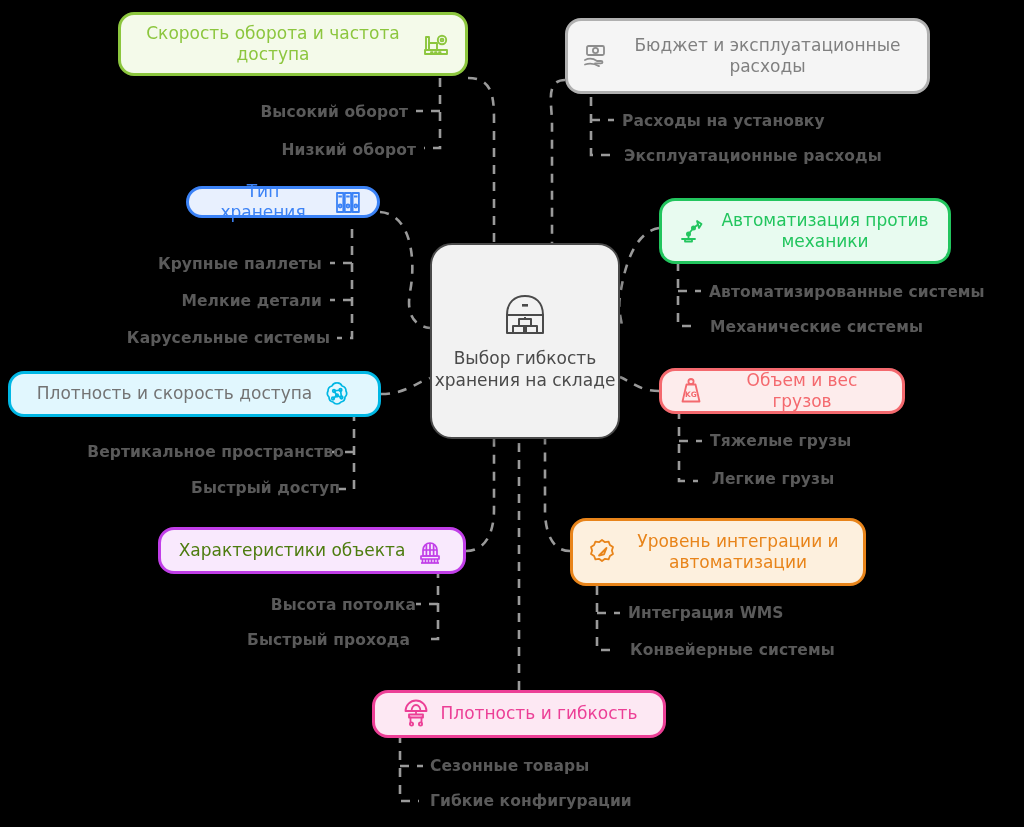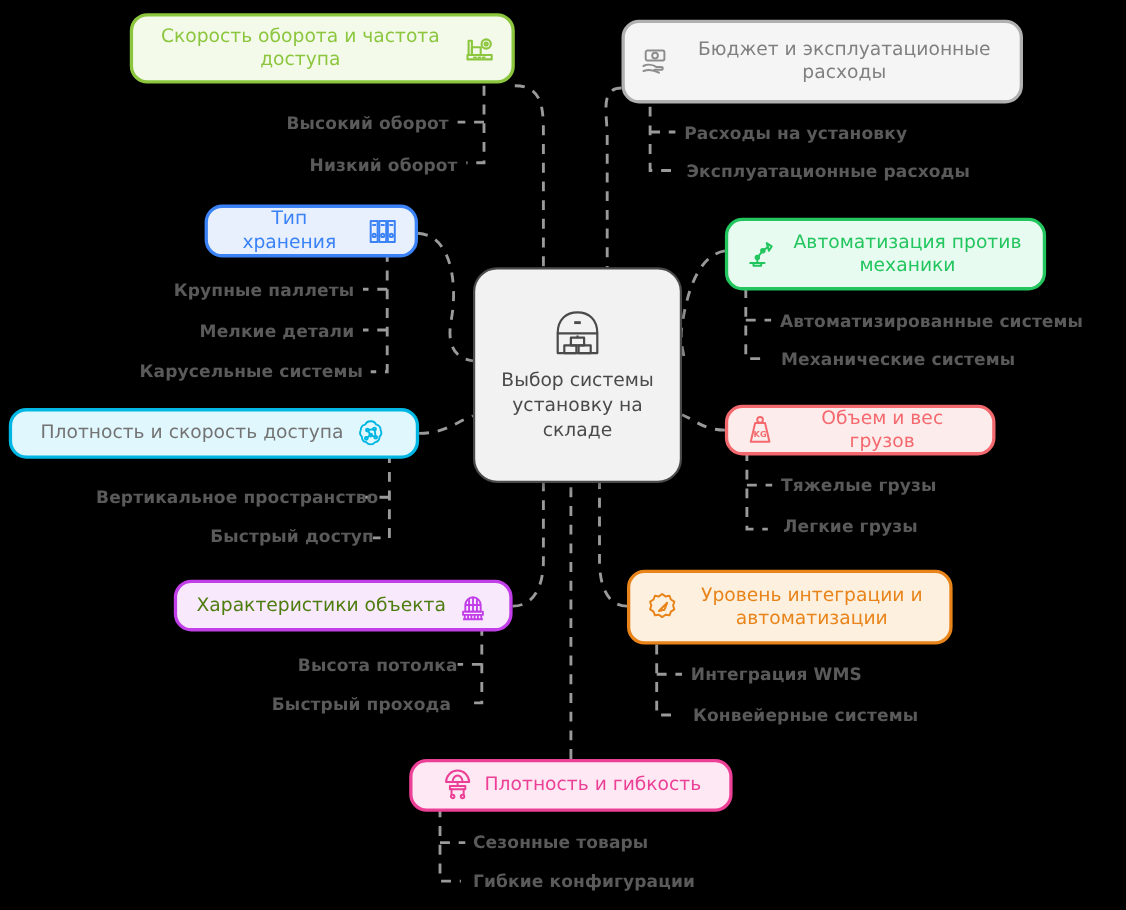--- a/index.html
+++ b/index.html
@@ -88,21 +88,21 @@
       <g fill="none" stroke="#4a4a4a" stroke-width="2" stroke-linejoin="round">
         <path d="M8 24 C8 11 16 5 26 5 C36 5 44 11 44 24"></path>
         <rect x="8" y="24" width="36" height="18"></rect>
         <rect x="23" y="13" width="6" height="2.6" fill="#4a4a4a" stroke="none"></rect>
         <rect x="20" y="28" width="12" height="7"></rect>
         <rect x="14" y="35" width="11" height="7"></rect>
         <rect x="27" y="35" width="11" height="7"></rect>
         <path d="M26 28 v-2 M20 35 v-2 M32 35 v-2"></path>
       </g>
     </svg>
-    <div class="ctxt">Выбор системы установку на складе</div>
+    <div class="ctxt">Выбор гибкость хранения на складе</div>
   </div>
 
   <div class="node icoRight" style="left:118px;top:12px;width:350px;height:64px;background:#f4faea;border-color:#8cc63e;">
     <div class="lbl" style="color:#8cc63e;">Скорость оборота и частота доступа</div>
     <svg class="ico" viewBox="0 0 30 30">
       <g fill="none" stroke="#8cc63e" stroke-width="1.9" stroke-linejoin="round">
         <path d="M5 8 h3 v13 h-3 z"></path>
         <path d="M4 21 h22 v4 h-22 z"></path>
         <path d="M8 21 v-7 h8 v7"></path>
         <circle cx="21" cy="11" r="4.2"></circle>
@@ -121,21 +121,21 @@
         <circle cx="13.5" cy="9.5" r="2.6"></circle>
         <path d="M3 19 c4 -2 9 -1 12 1 h4 c2 0 2 2.4 0 2.4 h-6"></path>
         <path d="M3 23.5 c5 -1.6 10 -0.6 14 1.6"></path>
       </g>
     </svg>
     <div class="lbl" style="color:#808080;">Бюджет и эксплуатационные расходы</div>
   </div>
   <div class="sub l" style="left:622px;top:112px;">Расходы на установку</div>
   <div class="sub l" style="left:624px;top:147px;">Эксплуатационные расходы</div>
 
-  <div class="node icoRight" style="left:186px;top:186px;width:194px;height:48px;background:#e8f0fe;border-color:#3b82f6;">
+  <div class="node icoRight" style="left:186px;top:186px;width:194px;height:32px;background:#e8f0fe;border-color:#3b82f6;">
     <div class="lbl" style="color:#3b82f6;">Тип хранения</div>
     <svg class="ico" viewBox="0 0 30 30">
       <g fill="none" stroke="#3b82f6" stroke-width="1.8" stroke-linejoin="round">
         <rect x="4" y="6" width="6.3" height="19"></rect>
         <rect x="11.8" y="6" width="6.3" height="19"></rect>
         <rect x="19.6" y="6" width="6.3" height="19"></rect>
         <path d="M5.4 9.5 h3.5 M13.2 9.5 h3.5 M21 9.5 h3.5"></path>
         <circle cx="7.15" cy="19" r="1.5"></circle>
           <circle cx="14.95" cy="19" r="1.5"></circle>
           <circle cx="22.75" cy="19" r="1.5"></circle>

